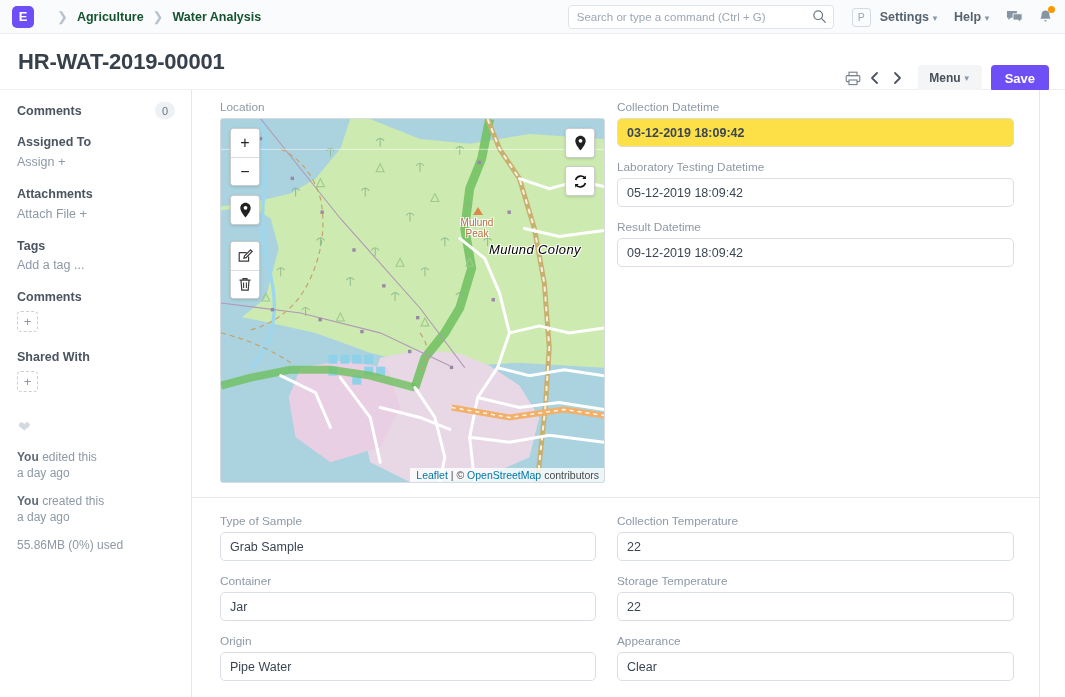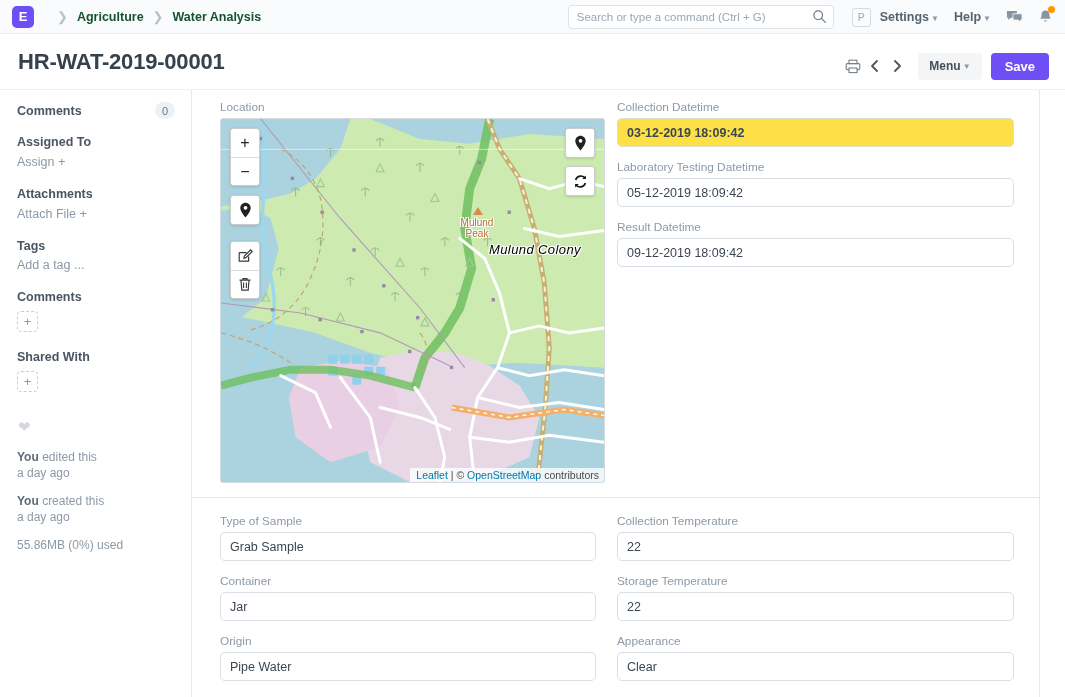--- a/index.html
+++ b/index.html
@@ -93,21 +93,21 @@
     display: flex; align-items: center;
     padding: 0 20px 0 18px;
     position: relative;
     border-bottom: 1px solid #eef0f3;
   }
   .page-title {
     font-size: 22px; font-weight: bold;
     color: #36414c; letter-spacing: -0.2px;
   }
   .head-actions {
-    position: absolute; right: 16px; top: 4px; height: 56px;
+    position: absolute; right: 16px; top: 16px; height: 56px;
     display: flex; align-items: center; gap: 0;
   }
   .icon-btn {
     display: flex; align-items: center; justify-content: center;
     width: 22px; height: 24px; color: #74808c;
   }
   .menu-btn {
     background: #f4f5f6;
     border: none; border-radius: 4px;
     height: 27px; padding: 0 11px;

